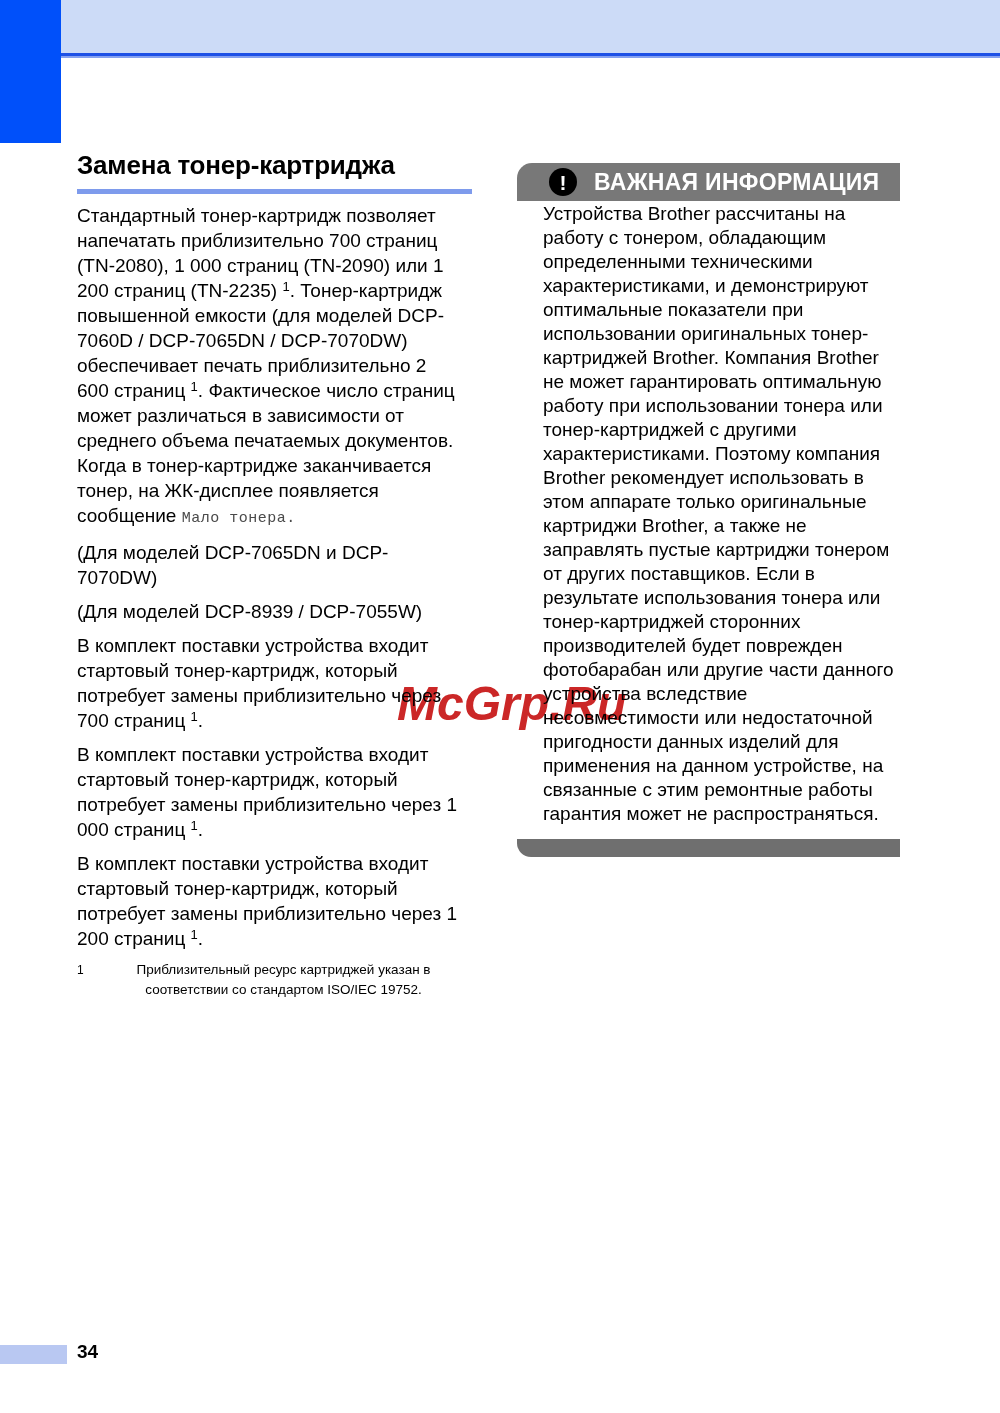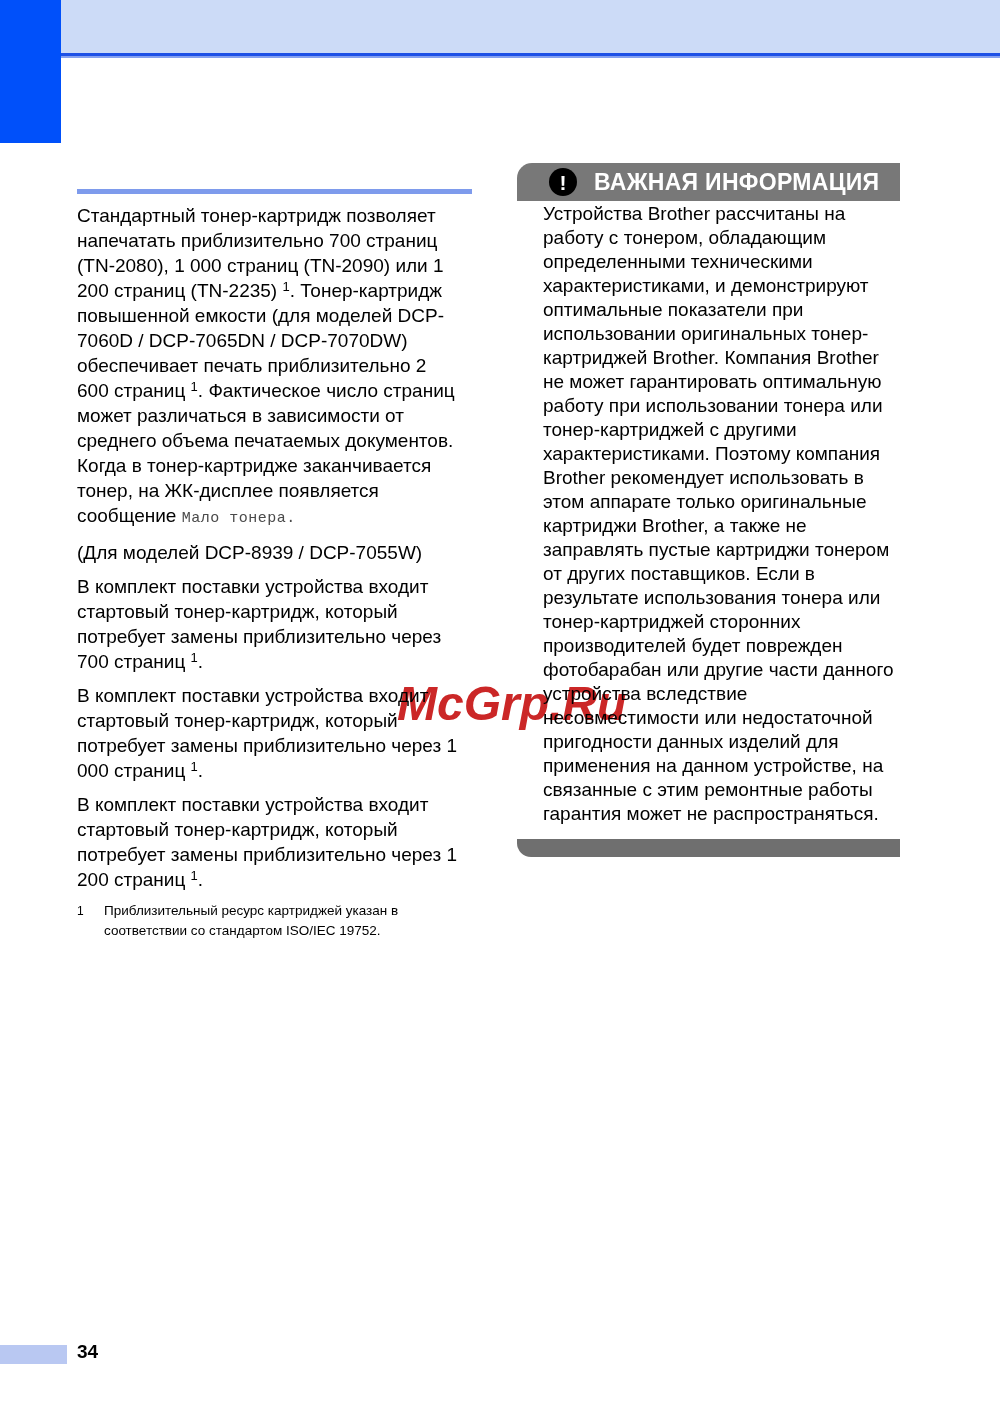--- a/index.html
+++ b/index.html
@@ -33,21 +33,21 @@
   }
   .col-left p{margin:0 0 9px 0;}
   .col-left i{font-style:italic;}
   sup.ref{font-size:13px;vertical-align:6px;line-height:0;}
   .lcd{
     font-family:"Liberation Mono", monospace;
     font-size:15px;color:#4a4a4a;letter-spacing:0.5px;
   }
   .footnote{display:flex;margin-top:5px;font-size:13.5px;line-height:20px;}
   .fn-marker{flex:0 0 27px;font-size:12px;line-height:20px;vertical-align:top;padding-top:0;}
-  .fn-text{flex:1;}
+  .fn-text{flex:1;text-align:center;}
 
   
   .imp-box{position:absolute;left:517px;top:163px;width:383px;}
   .imp-header{
     height:38px;background:var(--gray-box,#787878);
     border-top-left-radius:15px;
     display:flex;align-items:center;
   }
   .imp-icon{
     width:28px;height:28px;border-radius:50%;
@@ -76,26 +76,28 @@
 </head>
 <body style="--blue: #0050fa; --band: #ccdbf7; --rule-dark: #1e51e6; --rule-light: #86a1ef; --title-rule: #7e9bec; --gray-box: #787878; --gray-bar: #6f6f6f; --wm: #cb2727; --footer-band: #b9c8f2;">
 
 <div class="page">
 
   <div class="top-band"></div>
   <div class="top-rule-dark"></div>
   <div class="top-rule-light"></div>
   <div class="left-bar"></div>
 
+  <h1 class="title">Замена тонер-картриджа</h1>
   <div class="title-rule"></div>
 
   <div class="col-left">
 
     <p><span>Стандартный тонер-картридж позволяет напечатать приблизительно 700 страниц (TN-2080), 1 000 страниц (TN-2090) или 1 200 страниц (TN-2235) </span><sup class="ref">1</sup><span>. Тонер-картридж повышенной емкости (для моделей DCP-7060D / DCP-7065DN / DCP-7070DW) обеспечивает печать приблизительно 2 600 страниц </span><sup class="ref">1</sup><span>. Фактическое число страниц может различаться в зависимости от среднего объема печатаемых документов. Когда в тонер-картридже заканчивается тонер, на ЖК-дисплее появляется сообщение </span><span class="lcd">Мало тонера.</span></p>
 
+    <p>(Для моделей DCP-7065DN и DCP-7070DW)</p>
     <p>(Для моделей DCP-8939 / DCP-7055W)</p>
 
     <p><span>В комплект поставки устройства входит стартовый тонер-картридж, который потребует замены приблизительно через 700 страниц </span><sup class="ref">1</sup><span>.</span></p>
 
 
     <p><span>В комплект поставки устройства входит стартовый тонер-картридж, который потребует замены приблизительно через 1 000 страниц </span><sup class="ref">1</sup><span>.</span></p>
 
 
     <p><span>В комплект поставки устройства входит стартовый тонер-картридж, который потребует замены приблизительно через 1 200 страниц </span><sup class="ref">1</sup><span>.</span></p>
 

